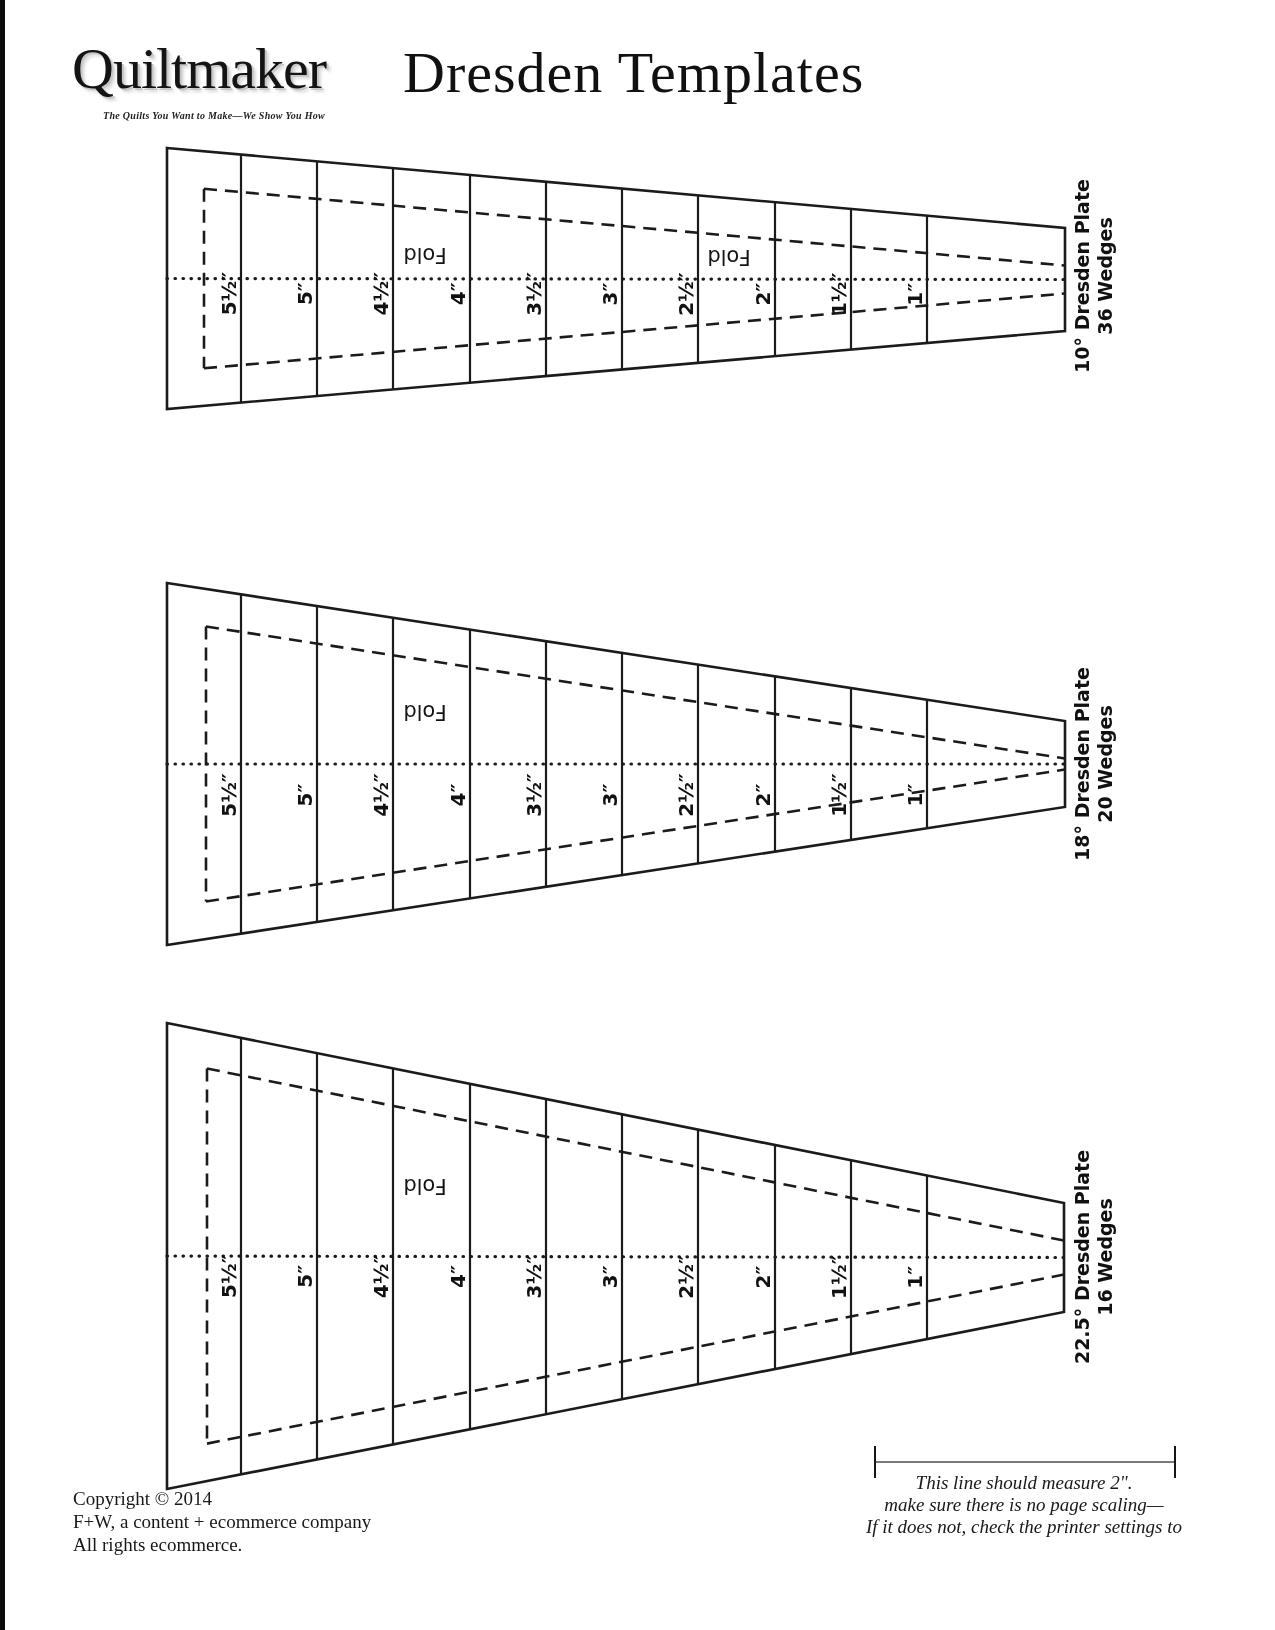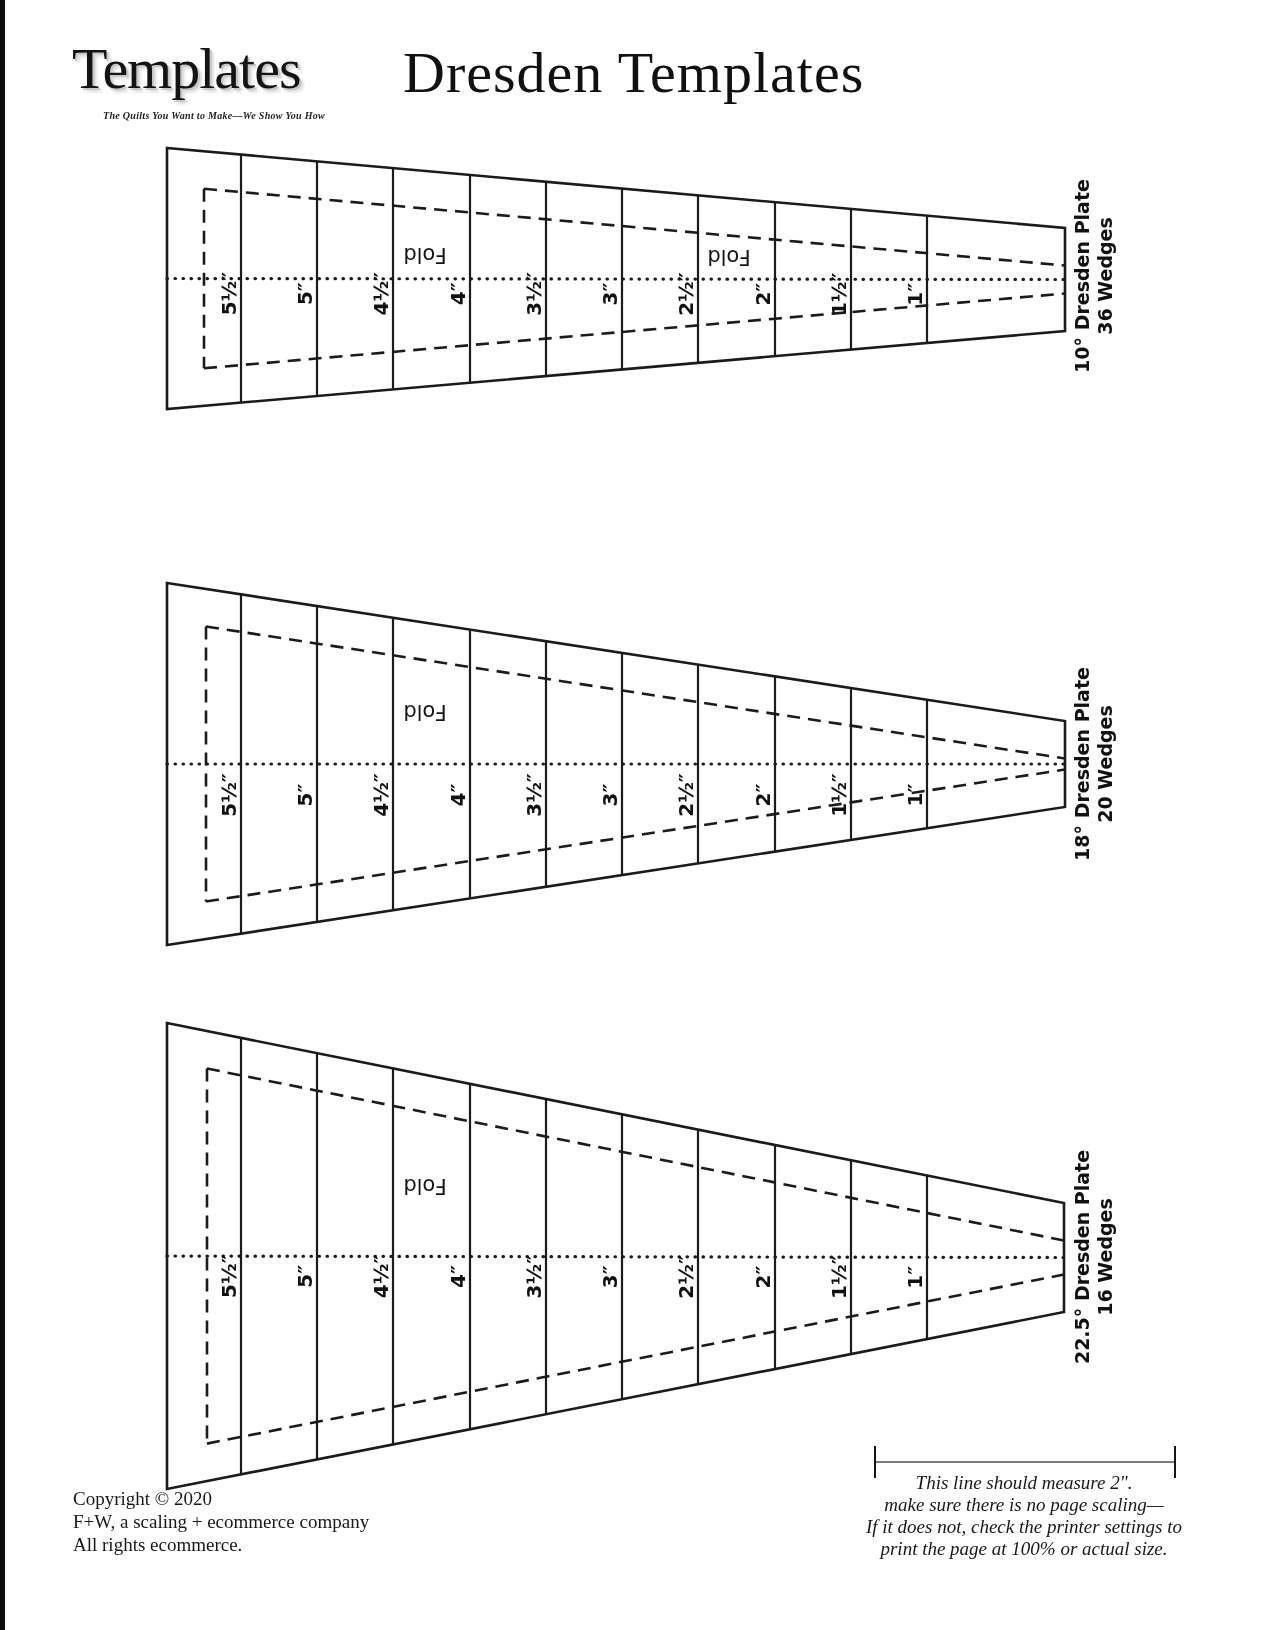--- a/index.html
+++ b/index.html
@@ -38,21 +38,21 @@
                 font:italic 19px/22px "Liberation Serif",serif;color:#181818;}
 
   
   .copyright{left:73px;top:1487px;font:400 19px/23px "Liberation Serif",serif;color:#181818;}
 </style>
 </head>
 <body>
 
 <div class="abs scan-bar"></div>
 
-<div class="abs logo-word">Templates</div>
+<div class="abs logo-word">Quiltmaker</div>
 <div class="abs logo-tagline">The Quilts You Want to Make—We Show You How</div>
 <h1 class="abs page-title">Dresden Templates</h1>
 
 <svg class="abs wedges" id="wedges" width="1275" height="1630" viewBox="0 0 1275 1630">
     <g>
       <polygon points="167,148 1065,228 1065,331 167,409" fill="none" stroke="#1b1b1b" stroke-width="2.6" stroke-linejoin="miter"></polygon>
       <line x1="241" y1="154.5924276169265" x2="241" y2="402.57238307349667" stroke="#1b1b1b" stroke-width="2.2"></line>
       <line x1="317" y1="161.3630289532294" x2="317" y2="395.97104677060133" stroke="#1b1b1b" stroke-width="2.2"></line>
       <line x1="393" y1="168.1336302895323" x2="393" y2="389.369710467706" stroke="#1b1b1b" stroke-width="2.2"></line>
       <line x1="470" y1="174.9933184855234" x2="470" y2="382.6815144766147" stroke="#1b1b1b" stroke-width="2.2"></line>
@@ -157,20 +157,19 @@
 </div>
 
 <div class="abs test-tick" style="left:874px;top:1446px;"></div>
 <div class="abs test-bar" style="left:876px;top:1461px;"></div>
 <div class="abs test-tick" style="left:1174px;top:1446px;"></div>
 
 <div class="abs scaling-note">
   <div>This line should measure 2".</div>
   <div>make sure there is no page scaling—</div>
   <div>If it does not, check the printer settings to</div>
-  <div>print the page at 100% or actual size.</div>
 </div>
 
 <div class="abs copyright">
-  <div>Copyright © 2020</div>
-  <div>F+W, a scaling + ecommerce company</div>
+  <div>Copyright © 2014</div>
+  <div>F+W, a content + ecommerce company</div>
   <div>All rights ecommerce.</div>
 </div>
 
 </body></html>

